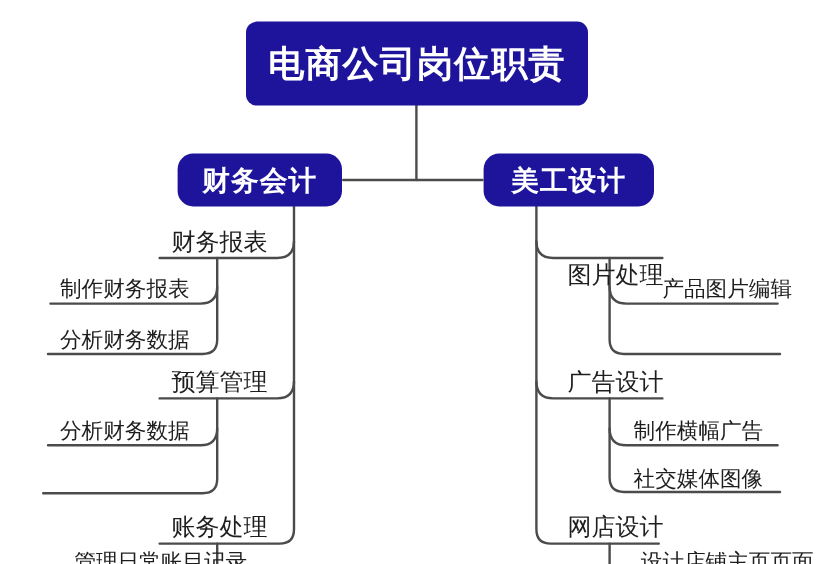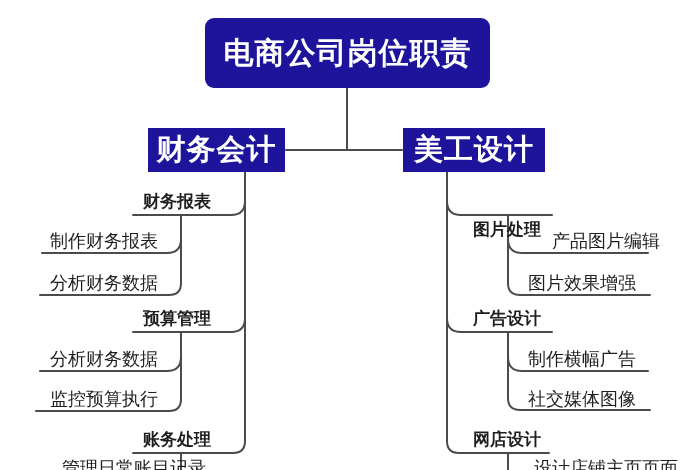--- a/index.html
+++ b/index.html
@@ -8,25 +8,25 @@
     font-family:"Liberation Sans","DejaVu Sans",sans-serif;
   }
   .links{position:absolute;left:0;top:0;}
   .links path{fill:none;stroke:var(--line,#4b4b4b);stroke-width:2;stroke-linecap:round;}
   .node{
     position:absolute;display:flex;align-items:center;justify-content:center;
     background:var(--node-bg,#1d149b);color:var(--node-text,#ffffff);
     font-weight:bold;letter-spacing:1px;box-sizing:border-box;
   }
   .node.root{left:205px;top:18px;width:285px;height:70px;border-radius:9px;font-size:30px;}
-  .node.branch{top:128px;height:44px;border-radius:0;font-size:29px;}
+  .node.branch{top:128px;height:44px;border-radius:13px;font-size:23px;}
   .node.branch.left{left:148px;width:137px;}
   .node.branch.right{left:403px;width:142px;}
   .topic{
-    position:absolute;height:22px;line-height:22px;font-size:17px;font-weight:bold;
+    position:absolute;height:22px;line-height:22px;font-size:20px;font-weight:normal;
     color:var(--label,#1e1e1e);white-space:nowrap;
   }
   .task{
     position:absolute;height:20px;line-height:20px;font-size:18px;
     color:var(--label,#1e1e1e);white-space:nowrap;
   }
   .task.mid{width:132px;text-align:center;}
 </style>
 </head>
 <body>
@@ -63,26 +63,24 @@
   <div class="node branch left">财务会计</div>
   <div class="node branch right">美工设计</div>
 
   <div class="topic" style="left:143px;top:191px;">财务报表</div>
   <div class="topic" style="left:143px;top:308px;">预算管理</div>
   <div class="topic" style="left:143px;top:429px;">账务处理</div>
 
   <div class="task mid" style="left:38px;top:231px;">制作财务报表</div>
   <div class="task mid" style="left:38px;top:273px;">分析财务数据</div>
   <div class="task mid" style="left:38px;top:349px;">分析财务数据</div>
-  <div class="task mid" style="left:38px;top:389px;">监控预算执行</div>
   <div class="task" style="left:62px;top:458px;">管理日常账目记录</div>
 
   <div class="topic" style="left:473px;top:191px;margin-top:28px;">图片处理</div>
   <div class="topic" style="left:473px;top:308px;">广告设计</div>
   <div class="topic" style="left:473px;top:429px;">网店设计</div>
 
   <div class="task mid" style="left:540px;top:231px;">产品图片编辑</div>
-  <div class="task mid" style="left:516px;top:273px;">图片效果增强</div>
   <div class="task mid" style="left:516px;top:349px;">制作横幅广告</div>
   <div class="task mid" style="left:516px;top:389px;">社交媒体图像</div>
   <div class="task" style="left:534px;top:458px;">设计店铺主页页面</div>
 
 </div>
 
 </body></html>

